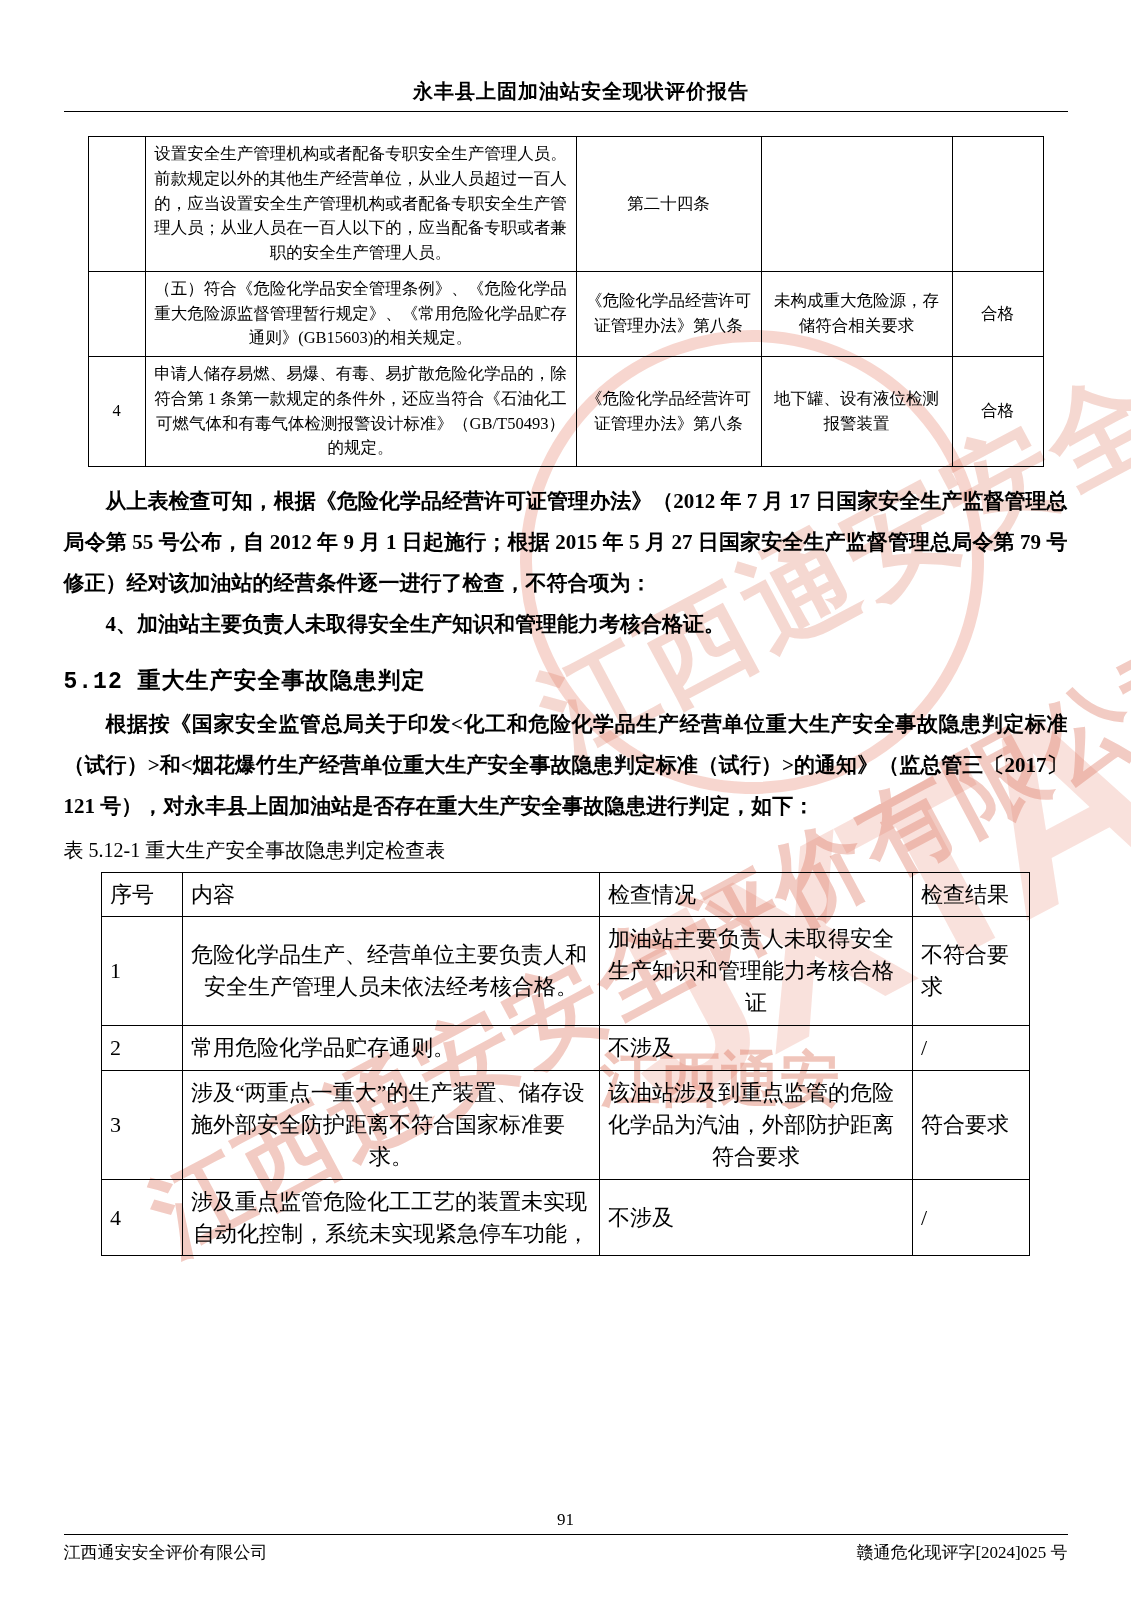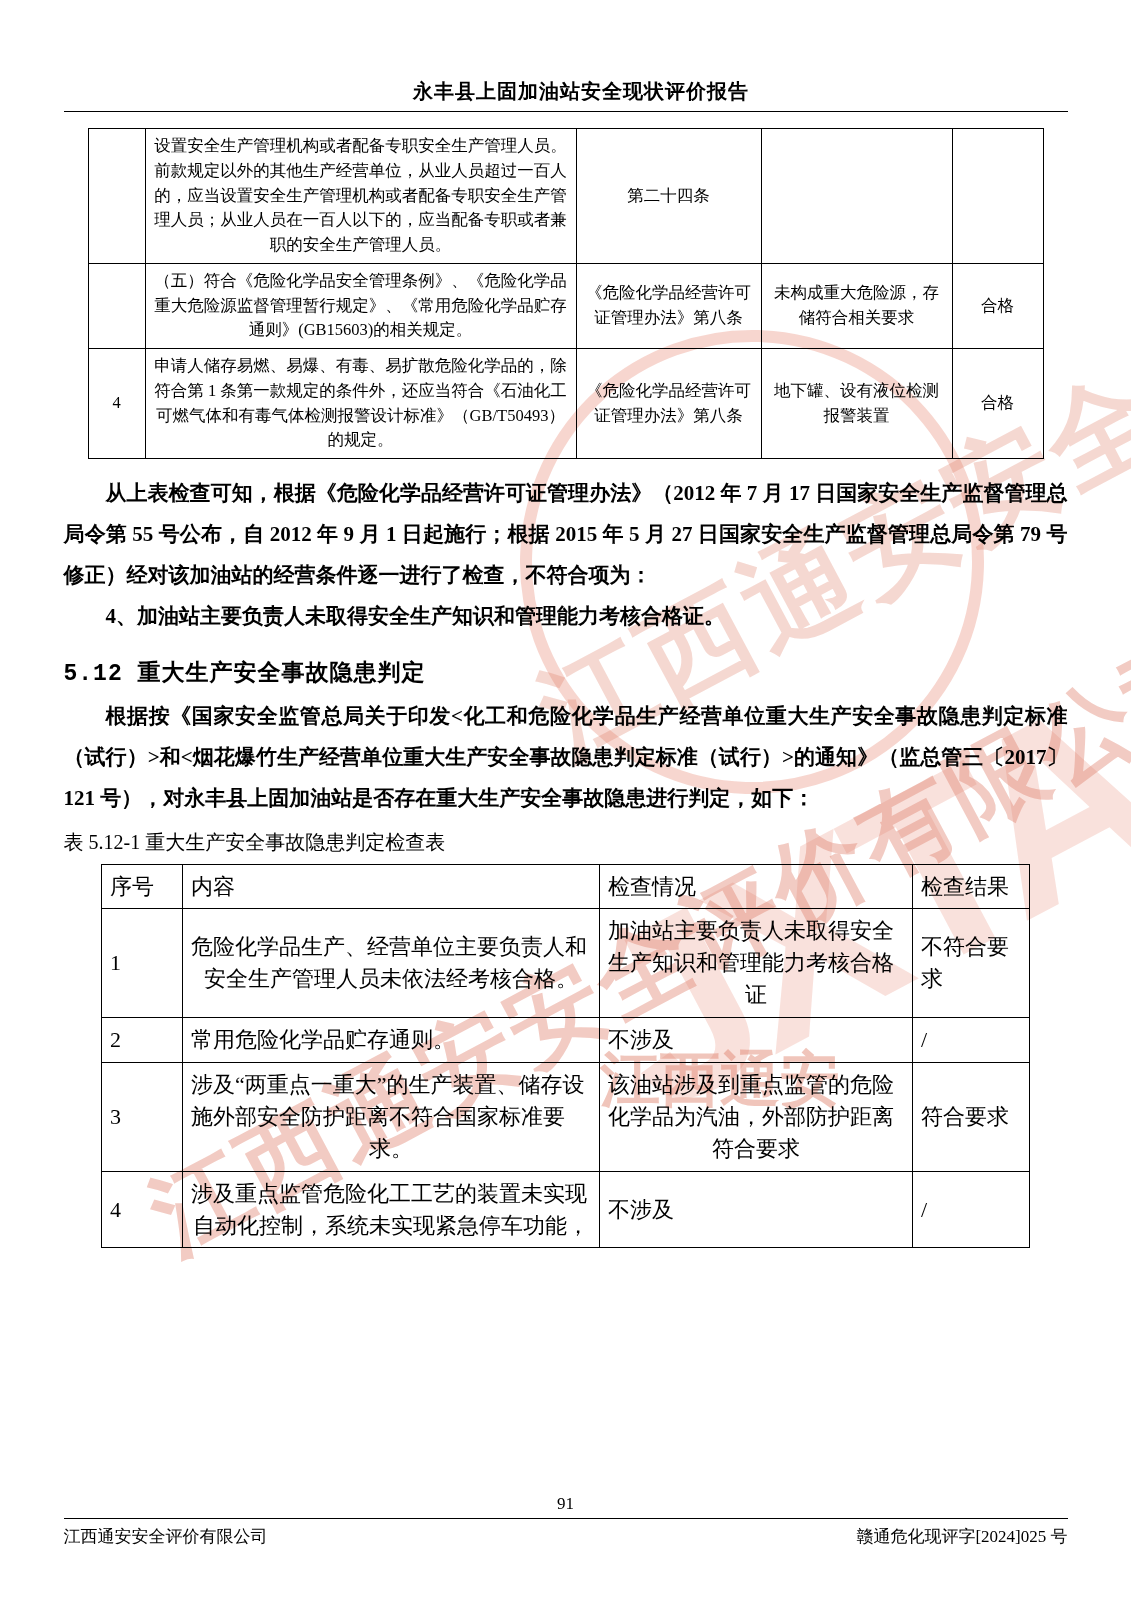--- a/index.html
+++ b/index.html
@@ -95,21 +95,21 @@
     padding-left: 31px;
   }
   .header-rule {
     width: 1004px;
     margin: 6px auto 0 auto;
     border-bottom: 1.5px solid #000;
   }
 
   .body-area {
     width: 1004px;
-    margin: 0 auto;
+    margin: 8px auto;
     padding-top: 16px;
   }
 
   table.doc {
     border-collapse: collapse;
     width: 880px;
     margin: 0 auto;
     table-layout: fixed;
   }
   table.doc td {
@@ -189,21 +189,21 @@
     width: 1004px;
     margin: 6px auto 0 auto;
     display: flex;
     justify-content: space-between;
     font-size: 17px;
   }
   .footer-area {
     position: absolute;
     left: 0;
     right: 0;
-    bottom: 52px;
+    bottom: 36px;
     z-index: 2;
   }
 </style>
 </head>
 <body>
 
 <div class="page">
 
   <div class="watermark">
     <div class="wm-ring"></div>

